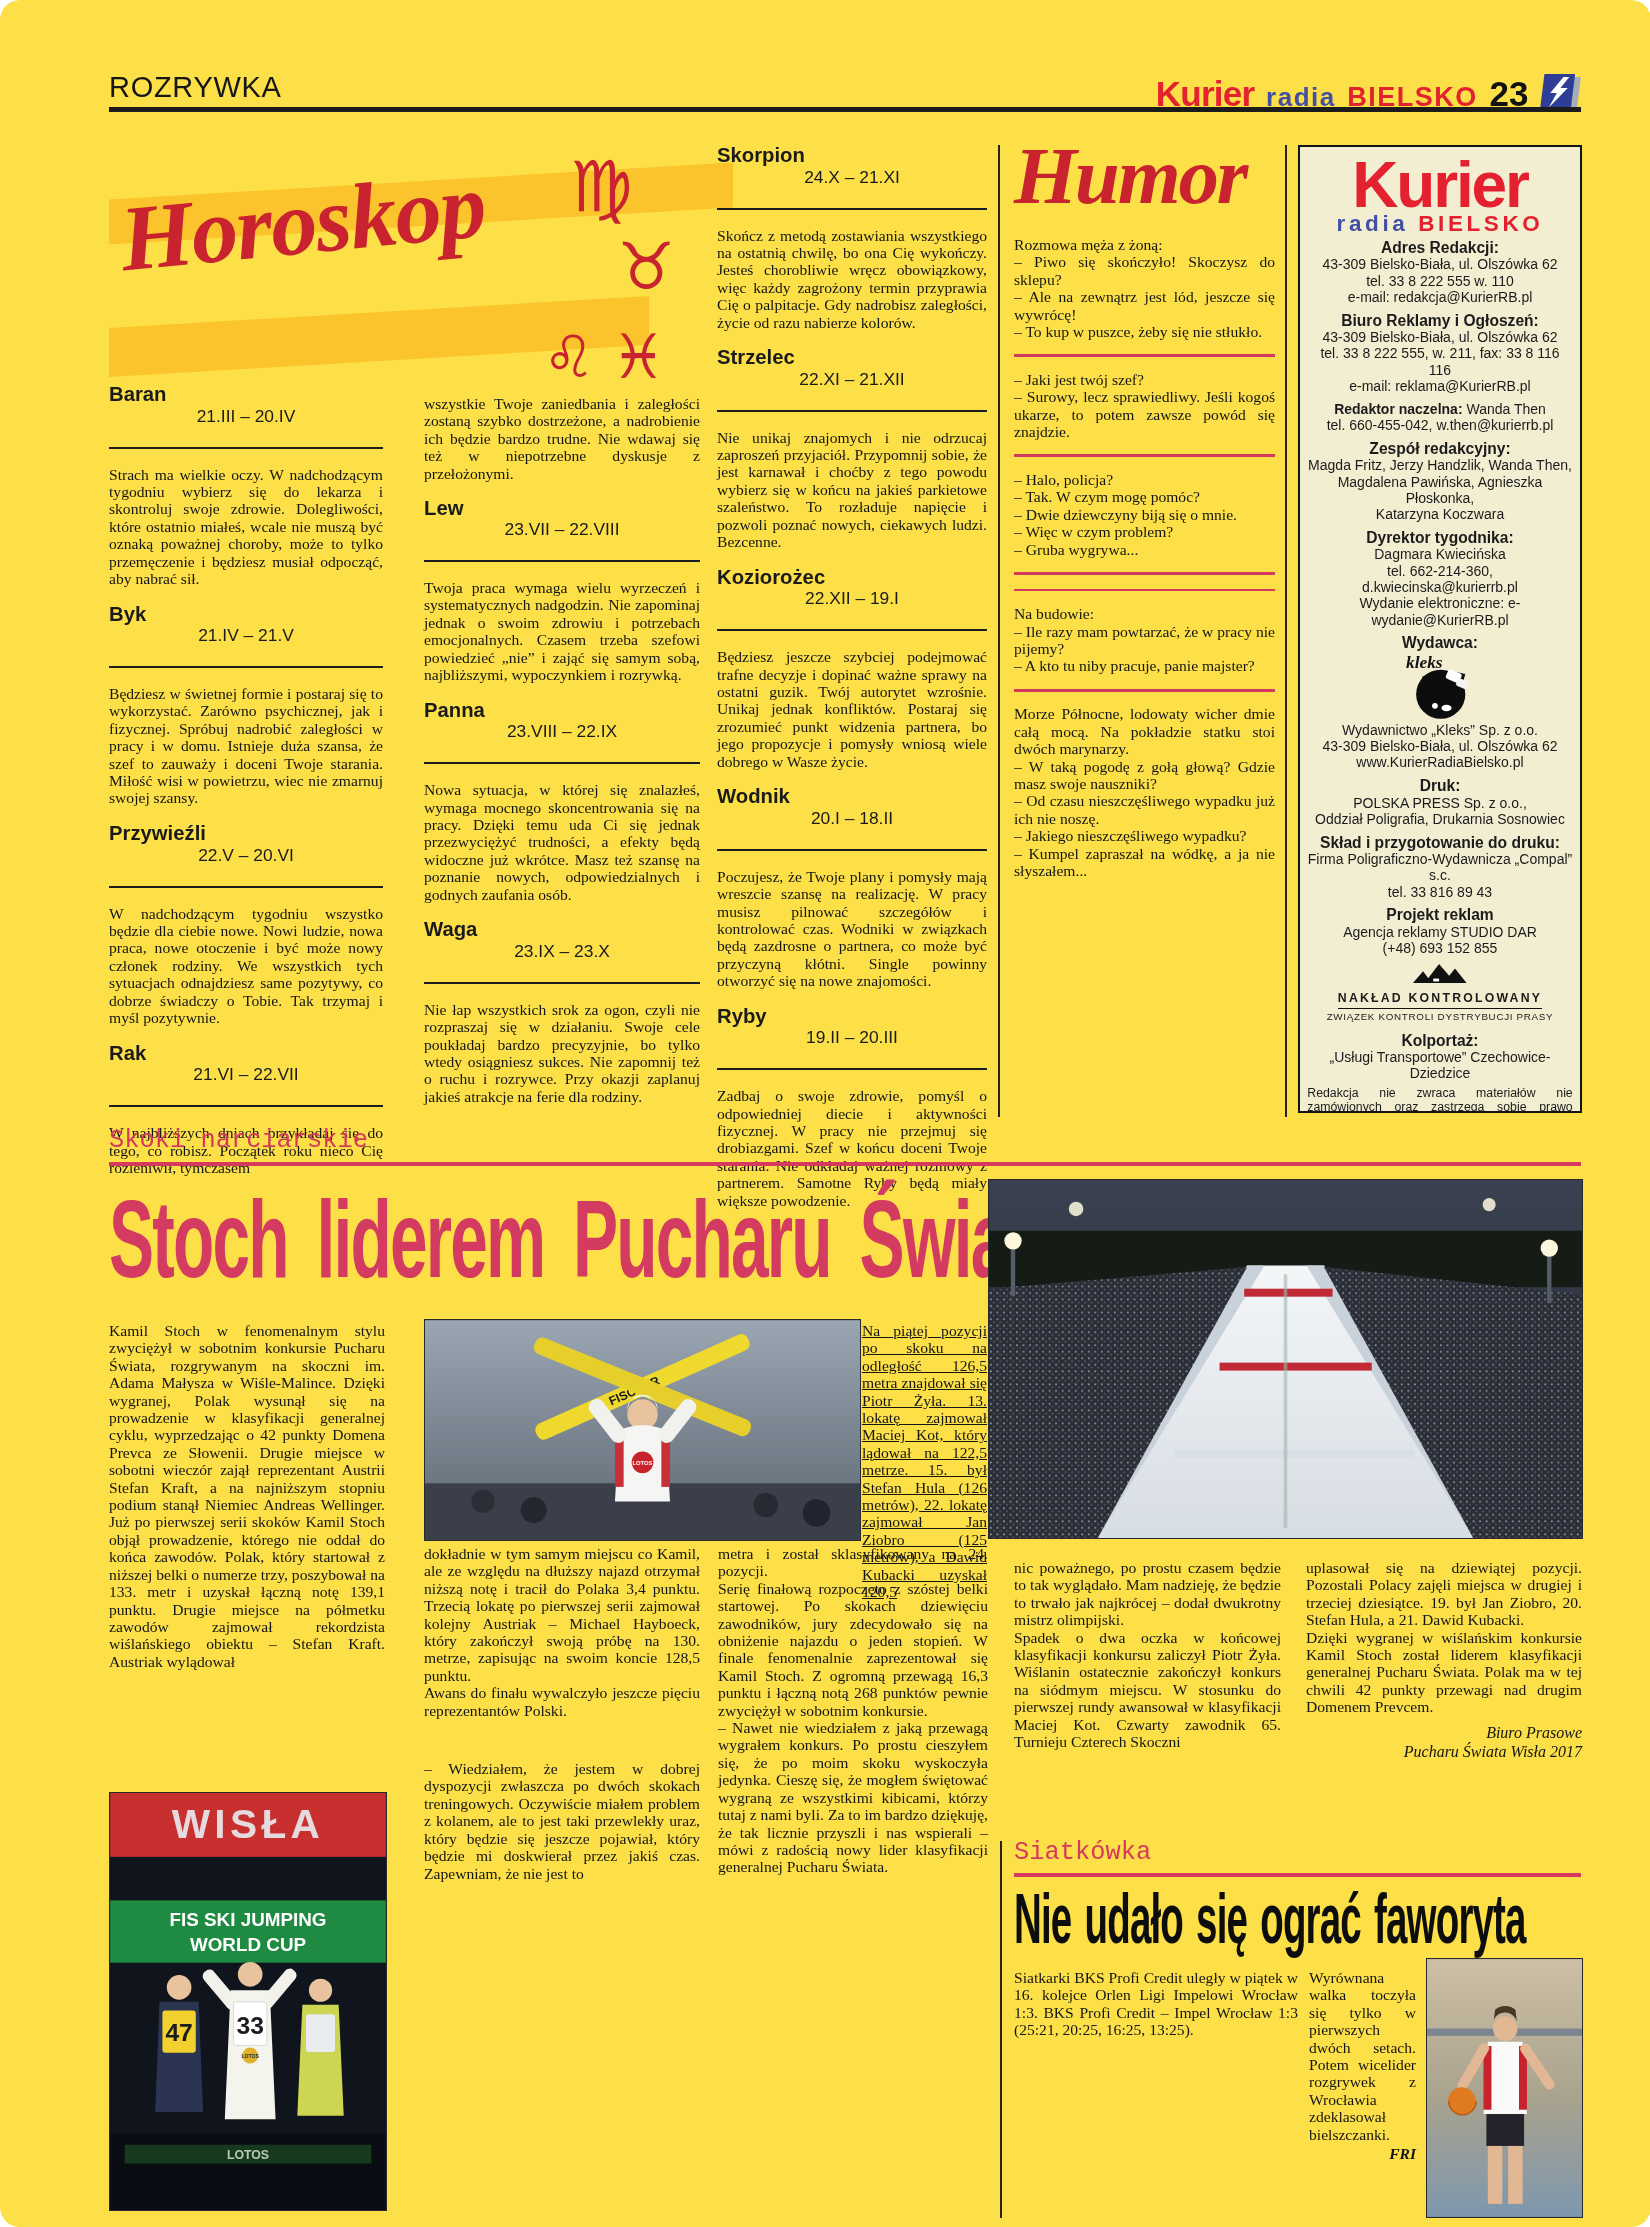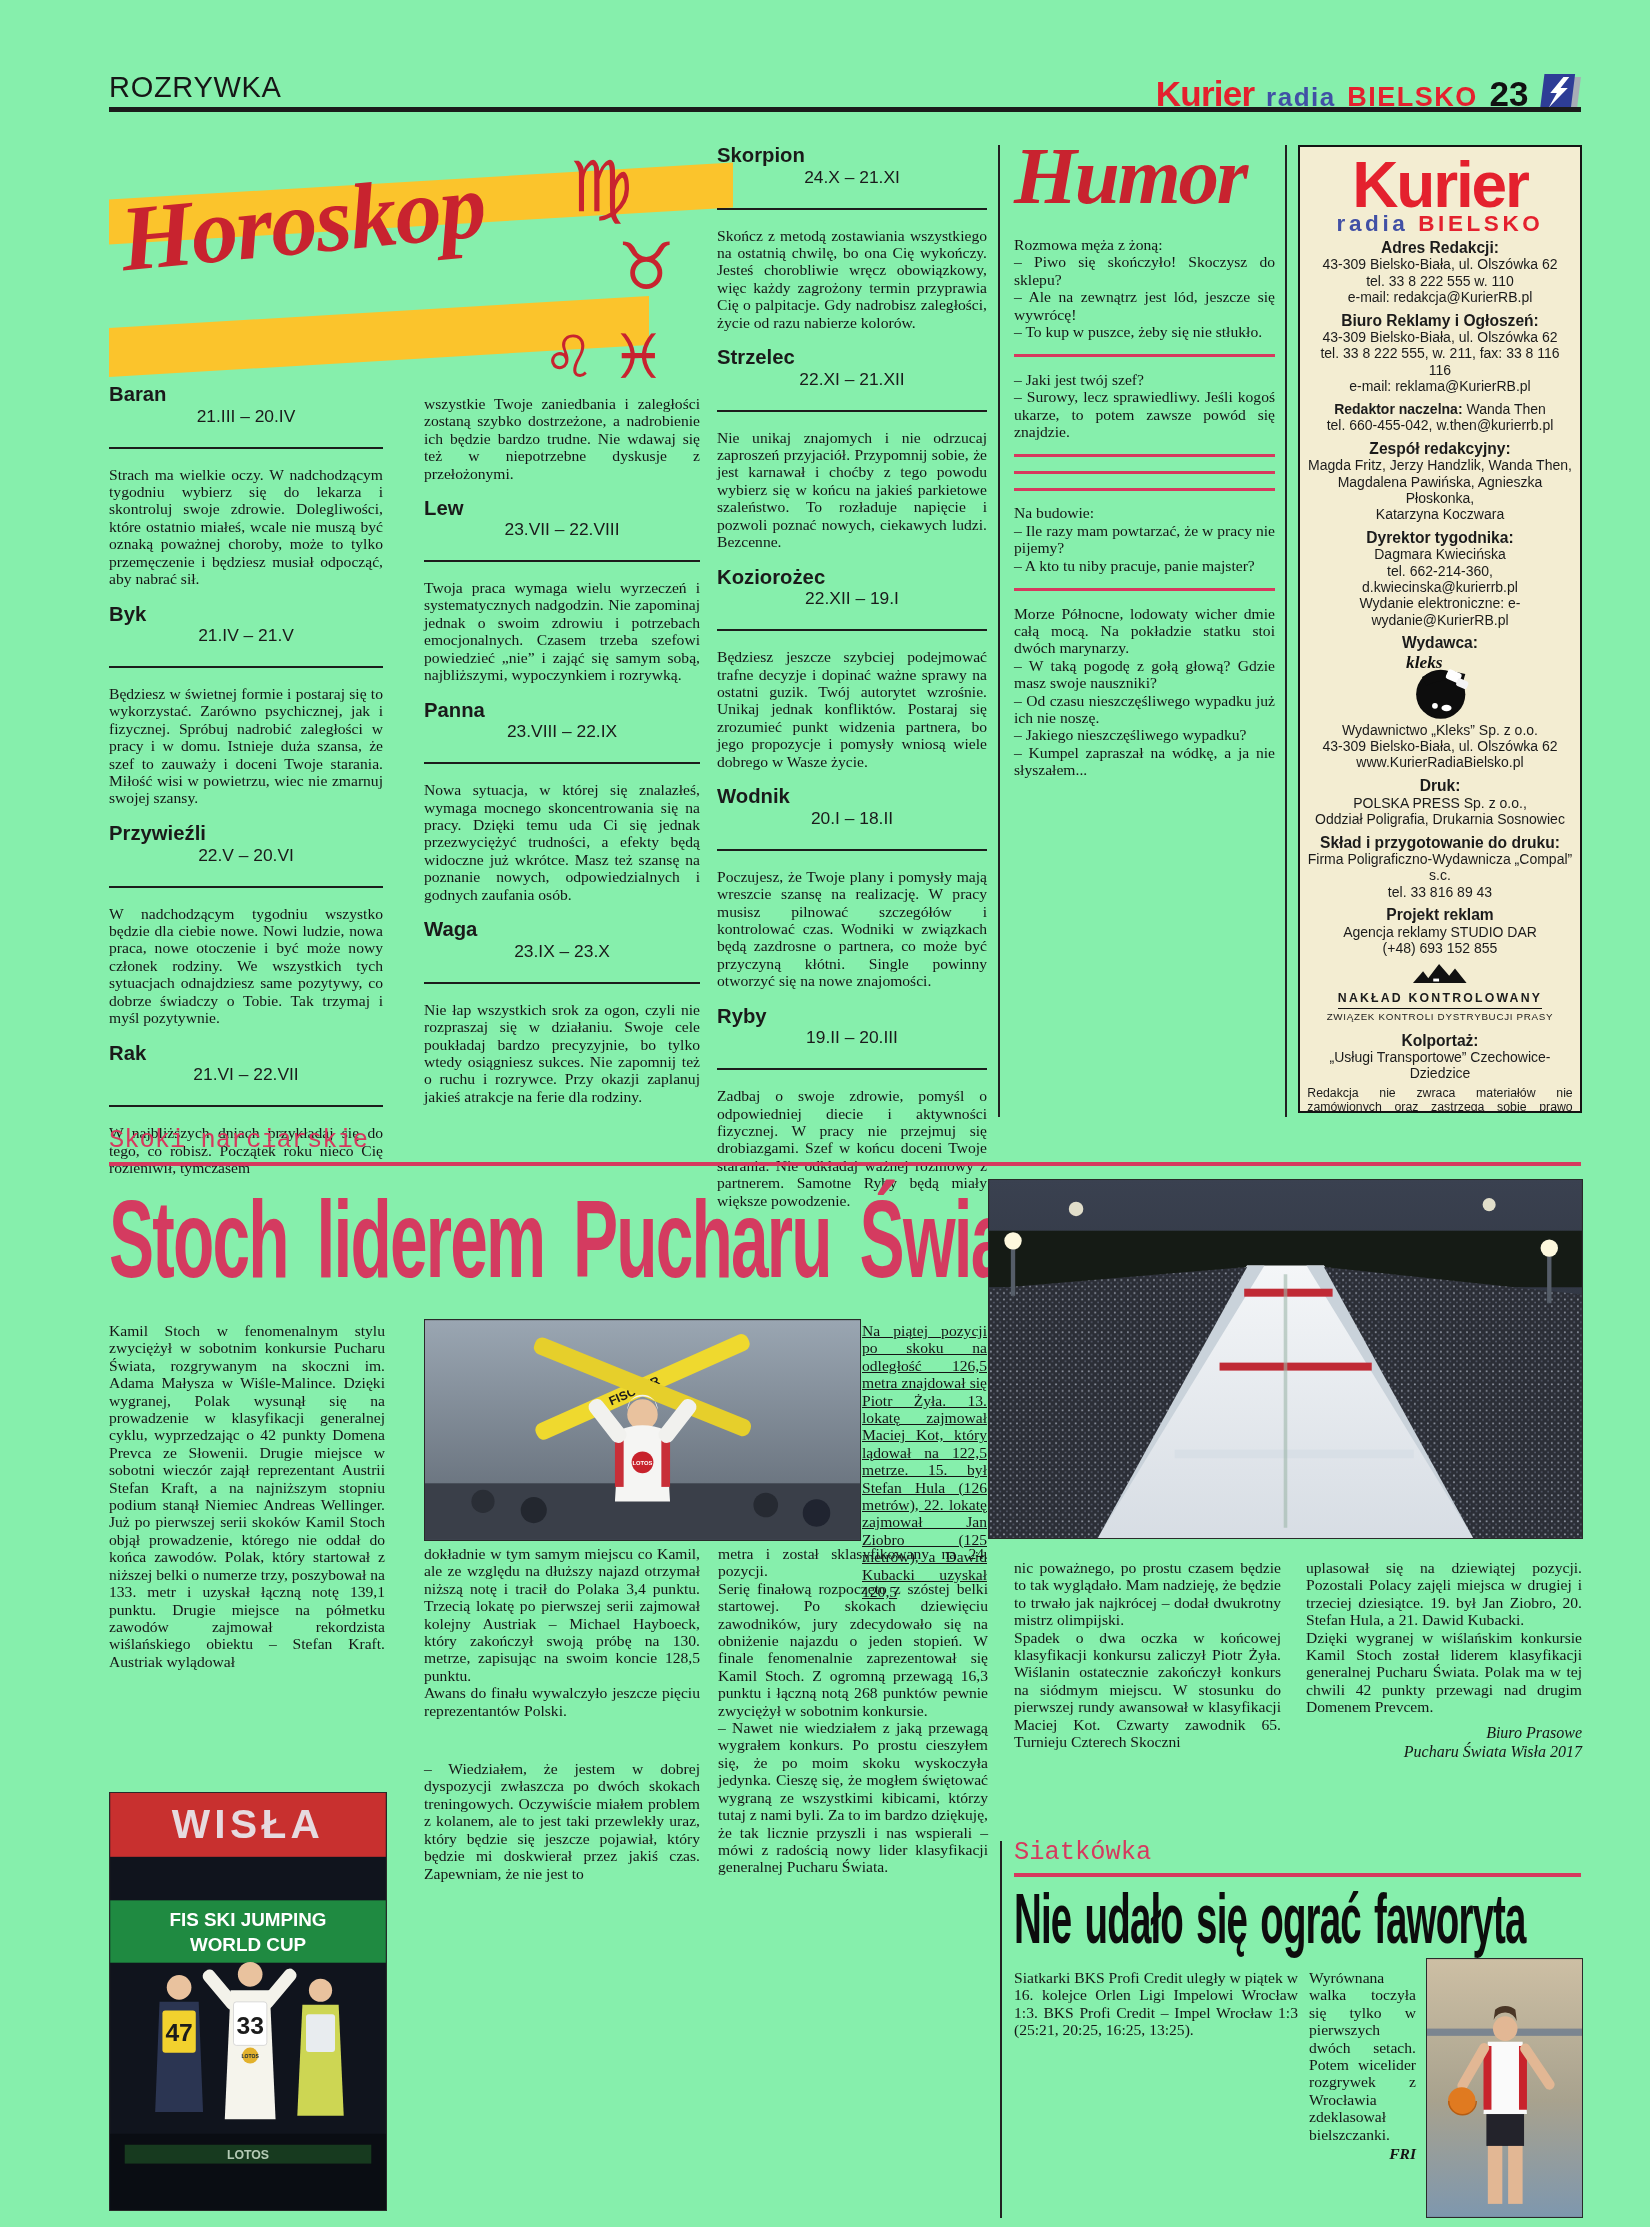--- a/index.html
+++ b/index.html
@@ -1,16 +1,16 @@
 <!DOCTYPE html>
 <html style="font-size:11.6px"><head>
 <meta charset="utf-8">
 <style>
   html,body{margin:0;padding:0;background:#ffffff;}
-  .page{position:relative;width:1651px;height:2227px;background:#86efac;font-family:"Liberation Serif",serif;color:#151515;overflow:hidden;}
+  .page{position:relative;width:1651px;height:2227px;background:#fde047;font-family:"Liberation Serif",serif;color:#151515;overflow:hidden;border-radius:20px;}
 
   
   .section-label{position:absolute;left:109px;top:71px;font-family:"Liberation Sans",sans-serif;font-size:29px;letter-spacing:0.7px;color:#161616;}
   .header-rule{position:absolute;left:109px;top:107px;width:1472px;height:5.1px;background:#1b1b1b;}
   .mast{position:absolute;top:68px;right:70px;display:flex;align-items:baseline;gap:11.6px;font-family:"Liberation Sans",sans-serif;font-weight:bold;}
   .mast-kurier{color:#e4212e;font-size:35px;letter-spacing:-0.7px;}
   .mast-radia{color:#4150a5;font-size:26px;letter-spacing:1.5px;}
   .mast-bielsko{color:#e4212e;font-size:27px;letter-spacing:1.5px;}
   .mast-page{color:#111;font-size:35px;}
   .mast-logo{position:relative;top:5.8px;}
@@ -172,20 +172,27 @@
       <div>– Piwo się skończyło! Skoczysz do sklepu?</div>
       <div>– Ale na zewnątrz jest lód, jeszcze się wywrócę!</div>
       <div>– To kup w puszce, żeby się nie stłukło.</div>
     </div>
     <div class="joke-div"></div>
     <div class="joke">
       <div>– Jaki jest twój szef?</div>
       <div>– Surowy, lecz sprawiedliwy. Jeśli kogoś ukarze, to potem zawsze powód się znajdzie.</div>
     </div>
     <div class="joke-div"></div>
+    <div class="joke">
+      <div>– Halo, policja?</div>
+      <div>– Tak. W czym mogę pomóc?</div>
+      <div>– Dwie dziewczyny biją się o mnie.</div>
+      <div>– Więc w czym problem?</div>
+      <div>– Gruba wygrywa...</div>
+    </div>
     <div class="joke-div"></div>
     <div class="joke-div"></div>
     <div class="joke">
       <div>Na budowie:</div>
       <div>– Ile razy mam powtarzać, że w pracy nie pijemy?</div>
       <div>– A kto tu niby pracuje, panie majster?</div>
     </div>
     <div class="joke-div"></div>
     <div class="joke">
       <div>Morze Północne, lodowaty wicher dmie całą mocą. Na pokładzie statku stoi dwóch marynarzy.</div>

